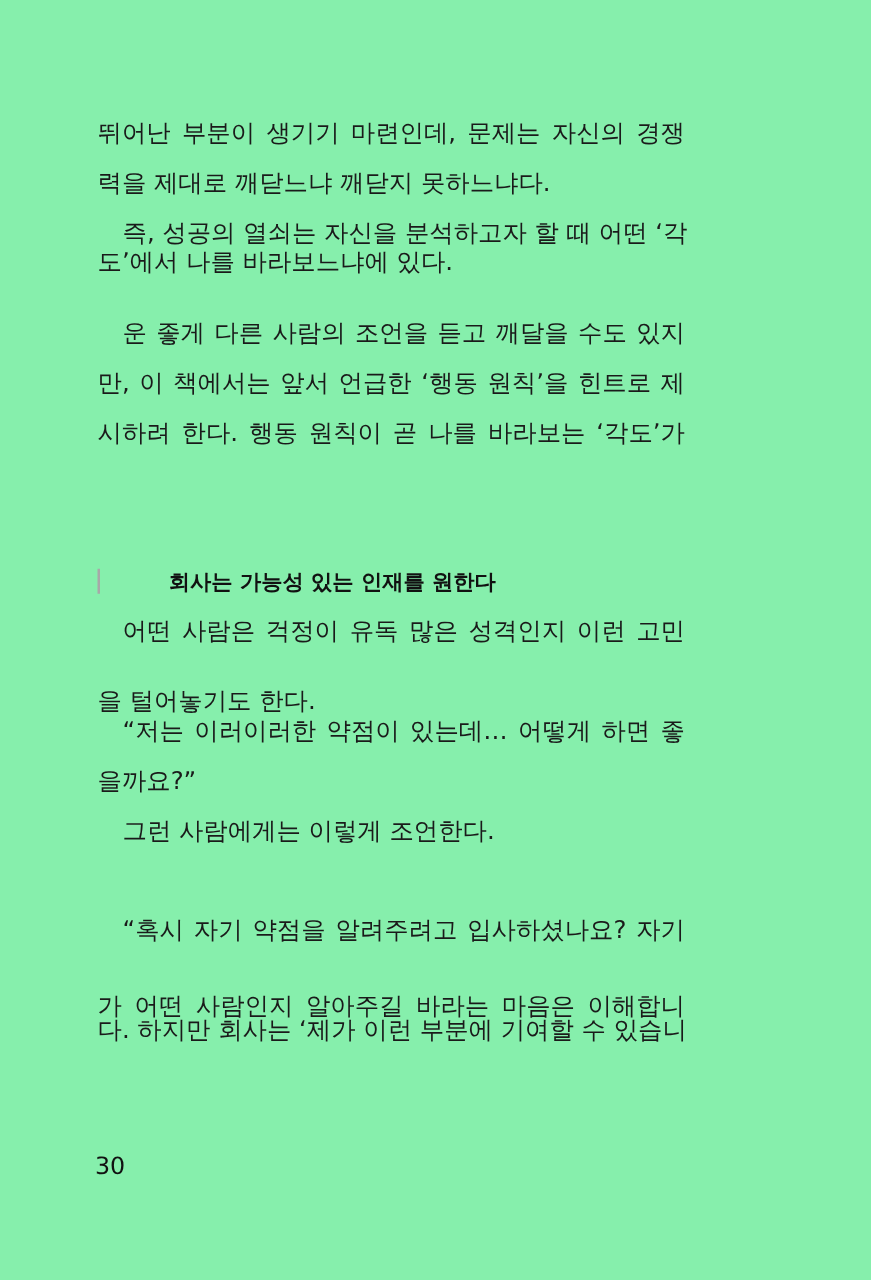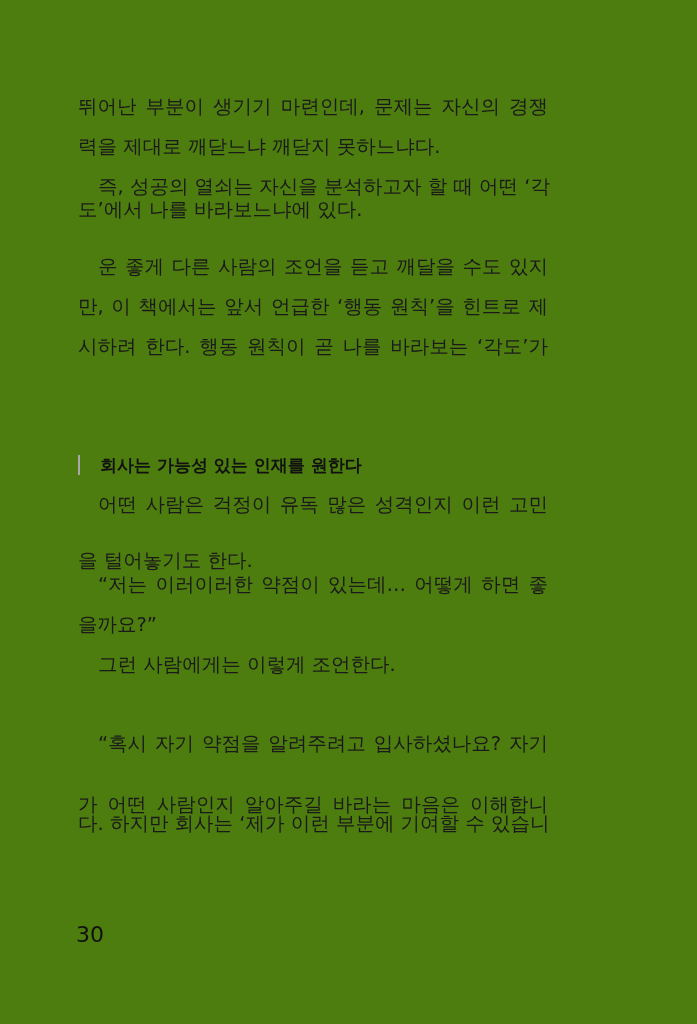--- a/index.html
+++ b/index.html
@@ -1,17 +1,17 @@
 <!DOCTYPE html>
 <html><head>
   <meta charset="utf-8">
   <style>
     html, body { margin: 0; padding: 0; background: #ffffff; }
     body { width: 697px; height: 1024px; position: relative; overflow: hidden; }
-    .page { position: absolute; left: 0; top: 0; width: 697px; height: 1024px; background: #4d7c0f; }
+    .page { position: absolute; left: 0; top: 0; width: 697px; height: 1024px; background: #86efac; }
     .line {
       position: absolute;
       left: 78px;
       width: 470px;
       font-family: "DejaVu Sans", sans-serif;
       font-size: 19.5px;
       color: #1a1a1a;
       white-space: nowrap;
       text-align: justify;
       text-align-last: justify;
@@ -19,40 +19,41 @@
     }
     .line.last { text-align-last: left; }
     .line.indent { left: 98px; width: 450px; }
     .heading {
       position: absolute;
       left: 78px;
       top: 452px;
       height: 26px;
       display: flex;
       align-items: center;
+      gap: 35px;
     }
     .heading-bar {
       width: 2px;
       height: 20px;
       background: #a8a8a8;
       margin-right: 20px;
     }
     .heading-text {
       font-family: "DejaVu Sans", sans-serif;
       font-weight: bold;
       font-size: 17px;
       color: #111;
       white-space: nowrap;
     }
     .page-number {
       position: absolute;
       left: 76px;
       top: 922px;
       font-family: "DejaVu Sans", sans-serif;
-      font-size: 22px;
+      font-size: 19px;
       color: #111;
     }
   </style>
 </head>
 <body>
 
 <div class="page">
 
   <div class="line" style="top:94px">뛰어난 부분이 생기기 마련인데, 문제는 자신의 경쟁</div>
   <div class="line last" style="top:134px">력을 제대로 깨닫느냐 깨닫지 못하느냐다.</div>

